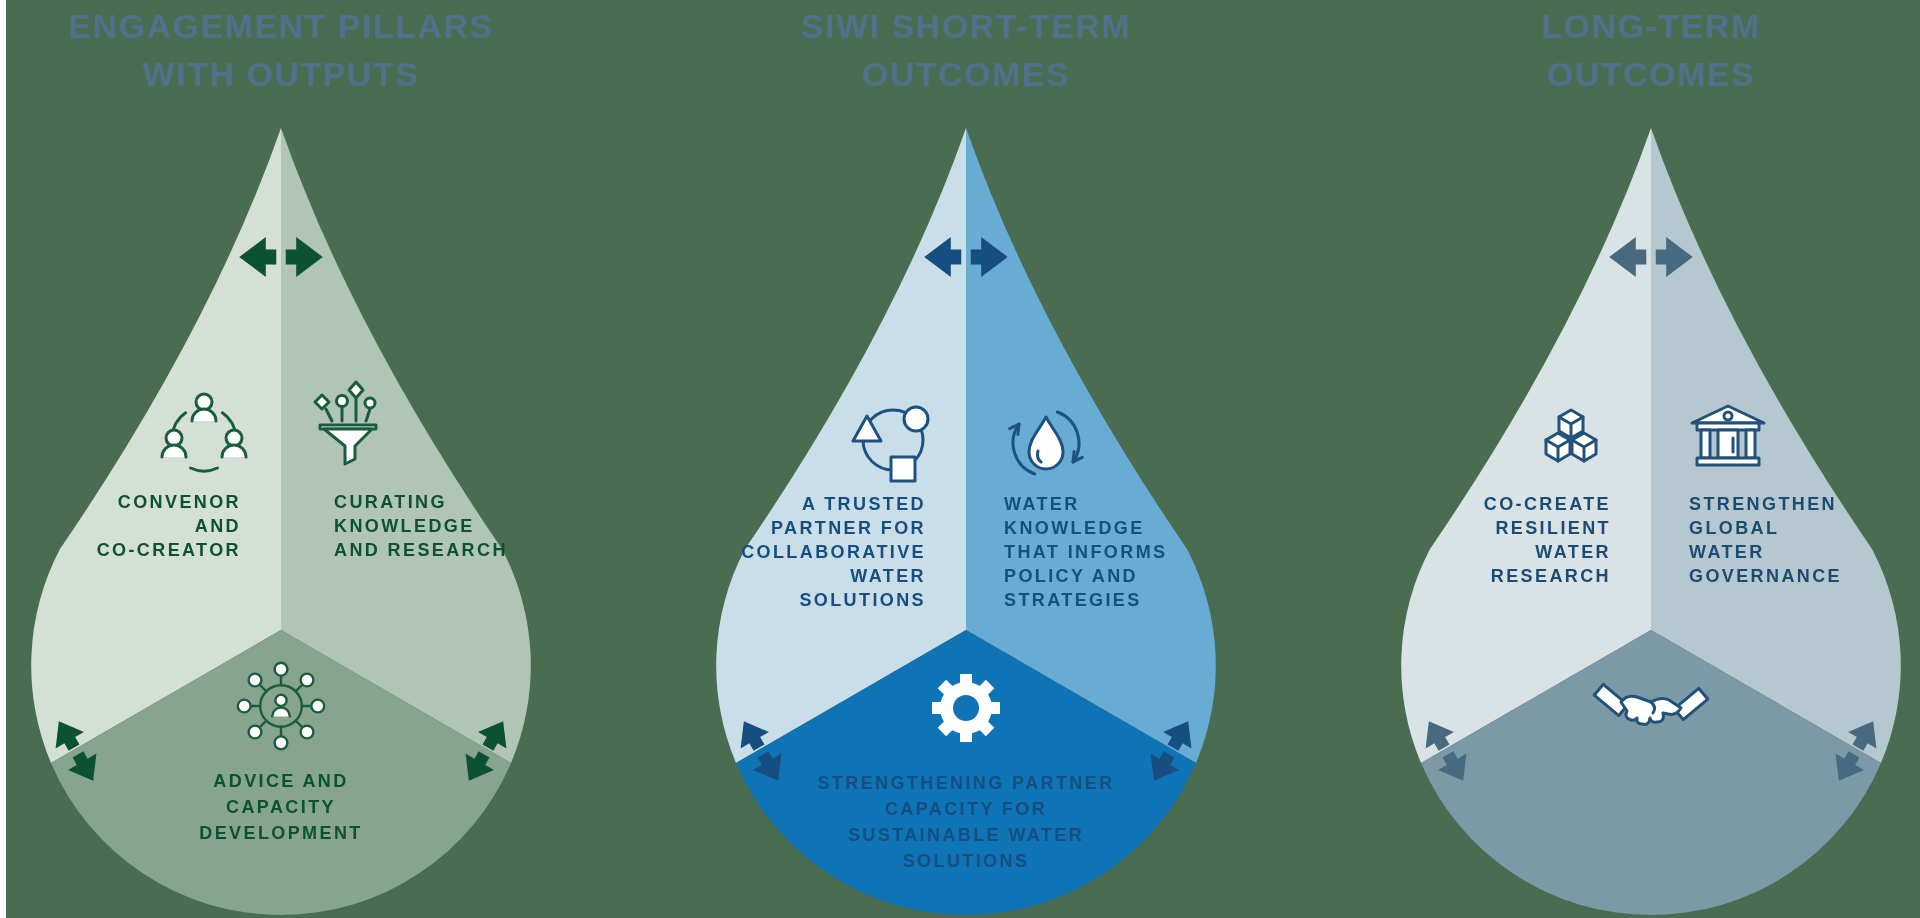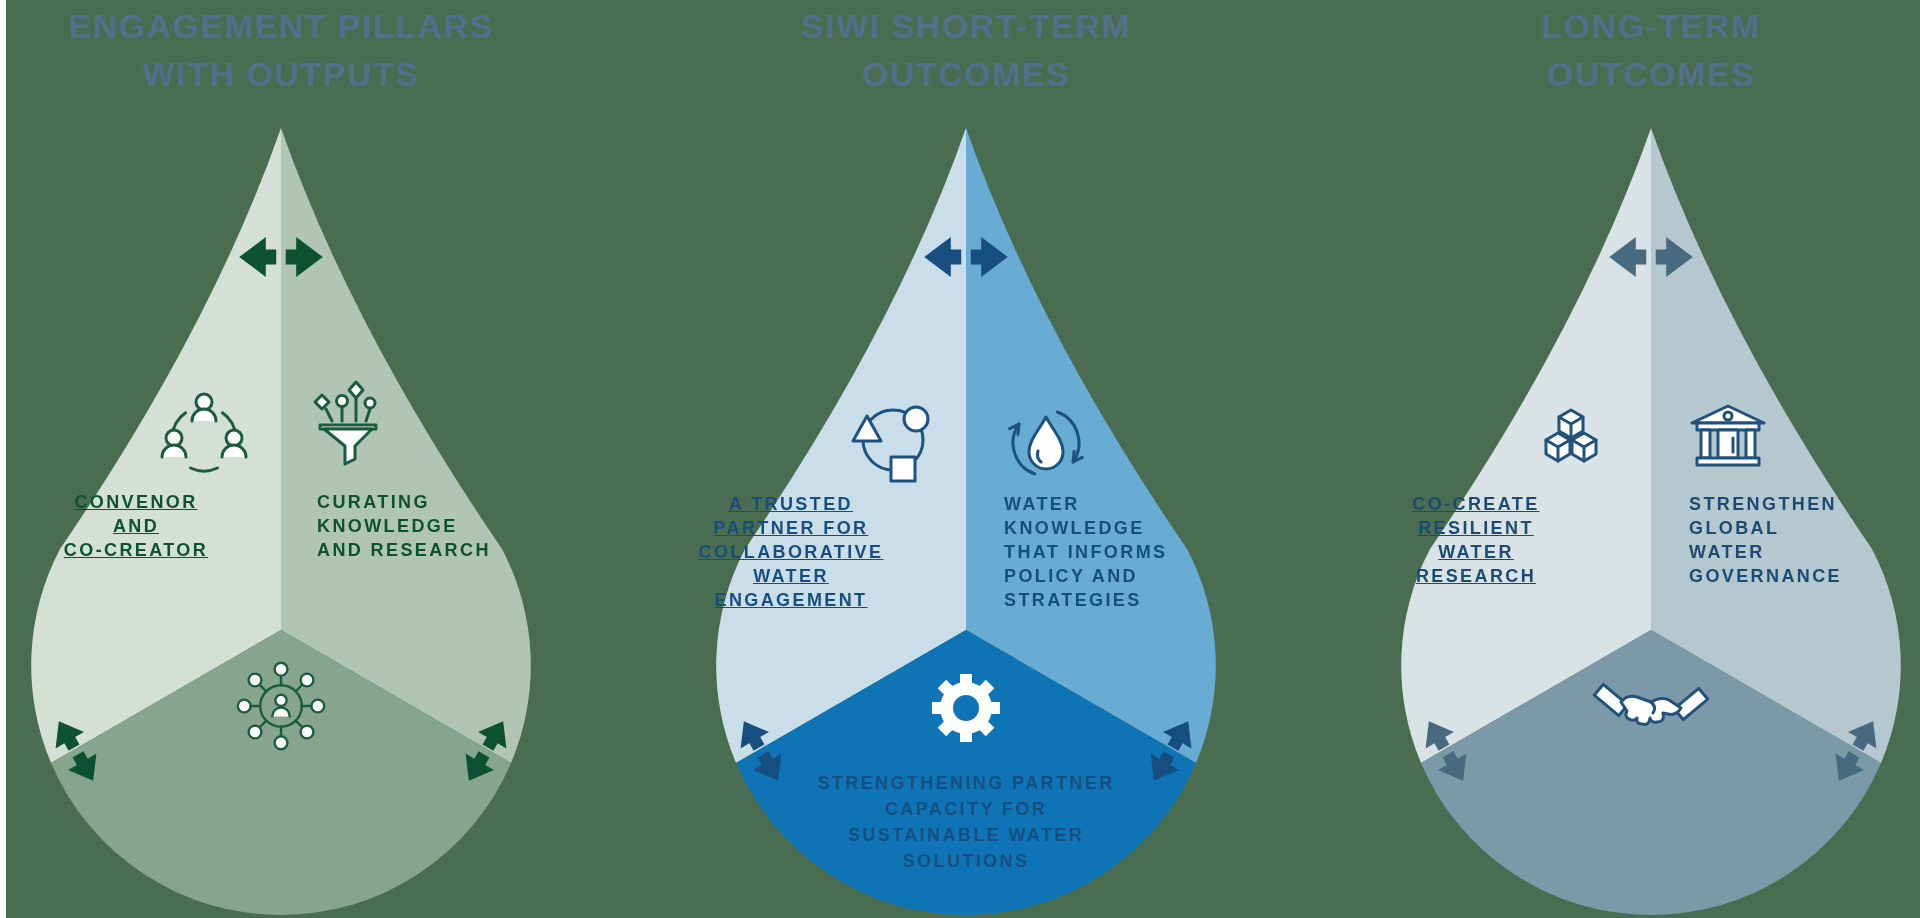--- a/index.html
+++ b/index.html
@@ -18,21 +18,21 @@
   .arrow{fill:var(--accent);}
   .ic{stroke:var(--icon);fill:none;stroke-width:3;stroke-linecap:round;stroke-linejoin:round;}
   .icf{stroke:var(--icon);fill:#fff;stroke-width:3;stroke-linecap:round;stroke-linejoin:round;}
   .gw{fill:#fff;}
   .ghole{fill:var(--deep);}
   .label{
     position:absolute;font-weight:700;font-size:18px;line-height:24px;
     letter-spacing:2.4px;color:var(--text);white-space:pre-line;
   }
   .label.bottom{line-height:26px;text-align:center;}
-  .label.right-al{text-align:center;text-decoration:underline;}
+  .label.right-al{text-align:right;}
   .label.left-al{text-align:left;}
 </style>
 </head>
 <body>
 
 <div id="page" style="--page-bg: #4a6d52; --header-color: #51708b;">
 
   <div class="column" style="--pale: #d4dfd6; --mid: #b0c5b5; --deep: #86a48e; --accent: #0d5134; --text: #0d5134; --icon: #1a5c40;">
     <div class="col-header" style="left:-45px">ENGAGEMENT PILLARS
 WITH OUTPUTS</div>
@@ -94,23 +94,26 @@
         <circle class="icf" cx="32.5" cy="-32.5" r="8"></circle>
         <circle class="icf" cx="-32.5" cy="-32.5" r="8"></circle>
         <circle class="icf" cx="0" cy="-7" r="7"></circle>
         <path class="icf" d="M-11,13 A11 11 0 0 1 11,13"></path>
       </g>
     </svg>
 
     <div class="label right-al" style="left:25px;width:210px;top:490px">CONVENOR
 AND
 CO-CREATOR</div>
-    <div class="label left-al" style="left:311px;width:230px;top:490px">CURATING
+    <div class="label left-al" style="left:328px;width:230px;top:490px">CURATING
 KNOWLEDGE
 AND RESEARCH</div>
+    <div class="label bottom" style="left:145px;width:260px;top:768px">ADVICE AND
+CAPACITY
+DEVELOPMENT</div>
   </div>
 
   <div class="column" style="--pale: #c9dee9; --mid: #68abd3; --deep: #0e74b5; --accent: #164f7f; --text: #164f7f; --icon: #1c5282;">
     <div class="col-header" style="left:640px">SIWI SHORT-TERM
 OUTCOMES</div>
 
     <svg class="drop-svg" style="left:695px" viewBox="-15 -8 530 798">
       <path class="sec-left" d="M250,0 Q180,200 29,421 A250 250 0 0 0 20,635 L250,502 Z"></path>
       <path class="sec-right" d="M250,0 Q320,200 471,421 A250 250 0 0 1 480,635 L250,502 Z"></path>
       <path class="sec-bottom" d="M250,502 L20,635 A250 250 0 0 0 480,635 Z"></path>
@@ -154,21 +157,21 @@
         <rect class="gw" x="22" y="-6" width="12" height="12" transform="rotate(315)"></rect>
         <circle class="gw" cx="0" cy="0" r="26"></circle>
         <circle class="ghole" cx="0" cy="0" r="13"></circle>
       </g>
     </svg>
 
     <div class="label right-al" style="left:650px;width:270px;top:492px">A TRUSTED
 PARTNER FOR
 COLLABORATIVE
 WATER
-ENGAGEMENT</div>
+SOLUTIONS</div>
     <div class="label left-al" style="left:998px;width:250px;top:492px">WATER
 KNOWLEDGE
 THAT INFORMS
 POLICY AND
 STRATEGIES</div>
     <div class="label bottom" style="left:790px;width:340px;top:770px">STRENGTHENING PARTNER
 CAPACITY FOR
 SUSTAINABLE WATER
 SOLUTIONS</div>
   </div>

